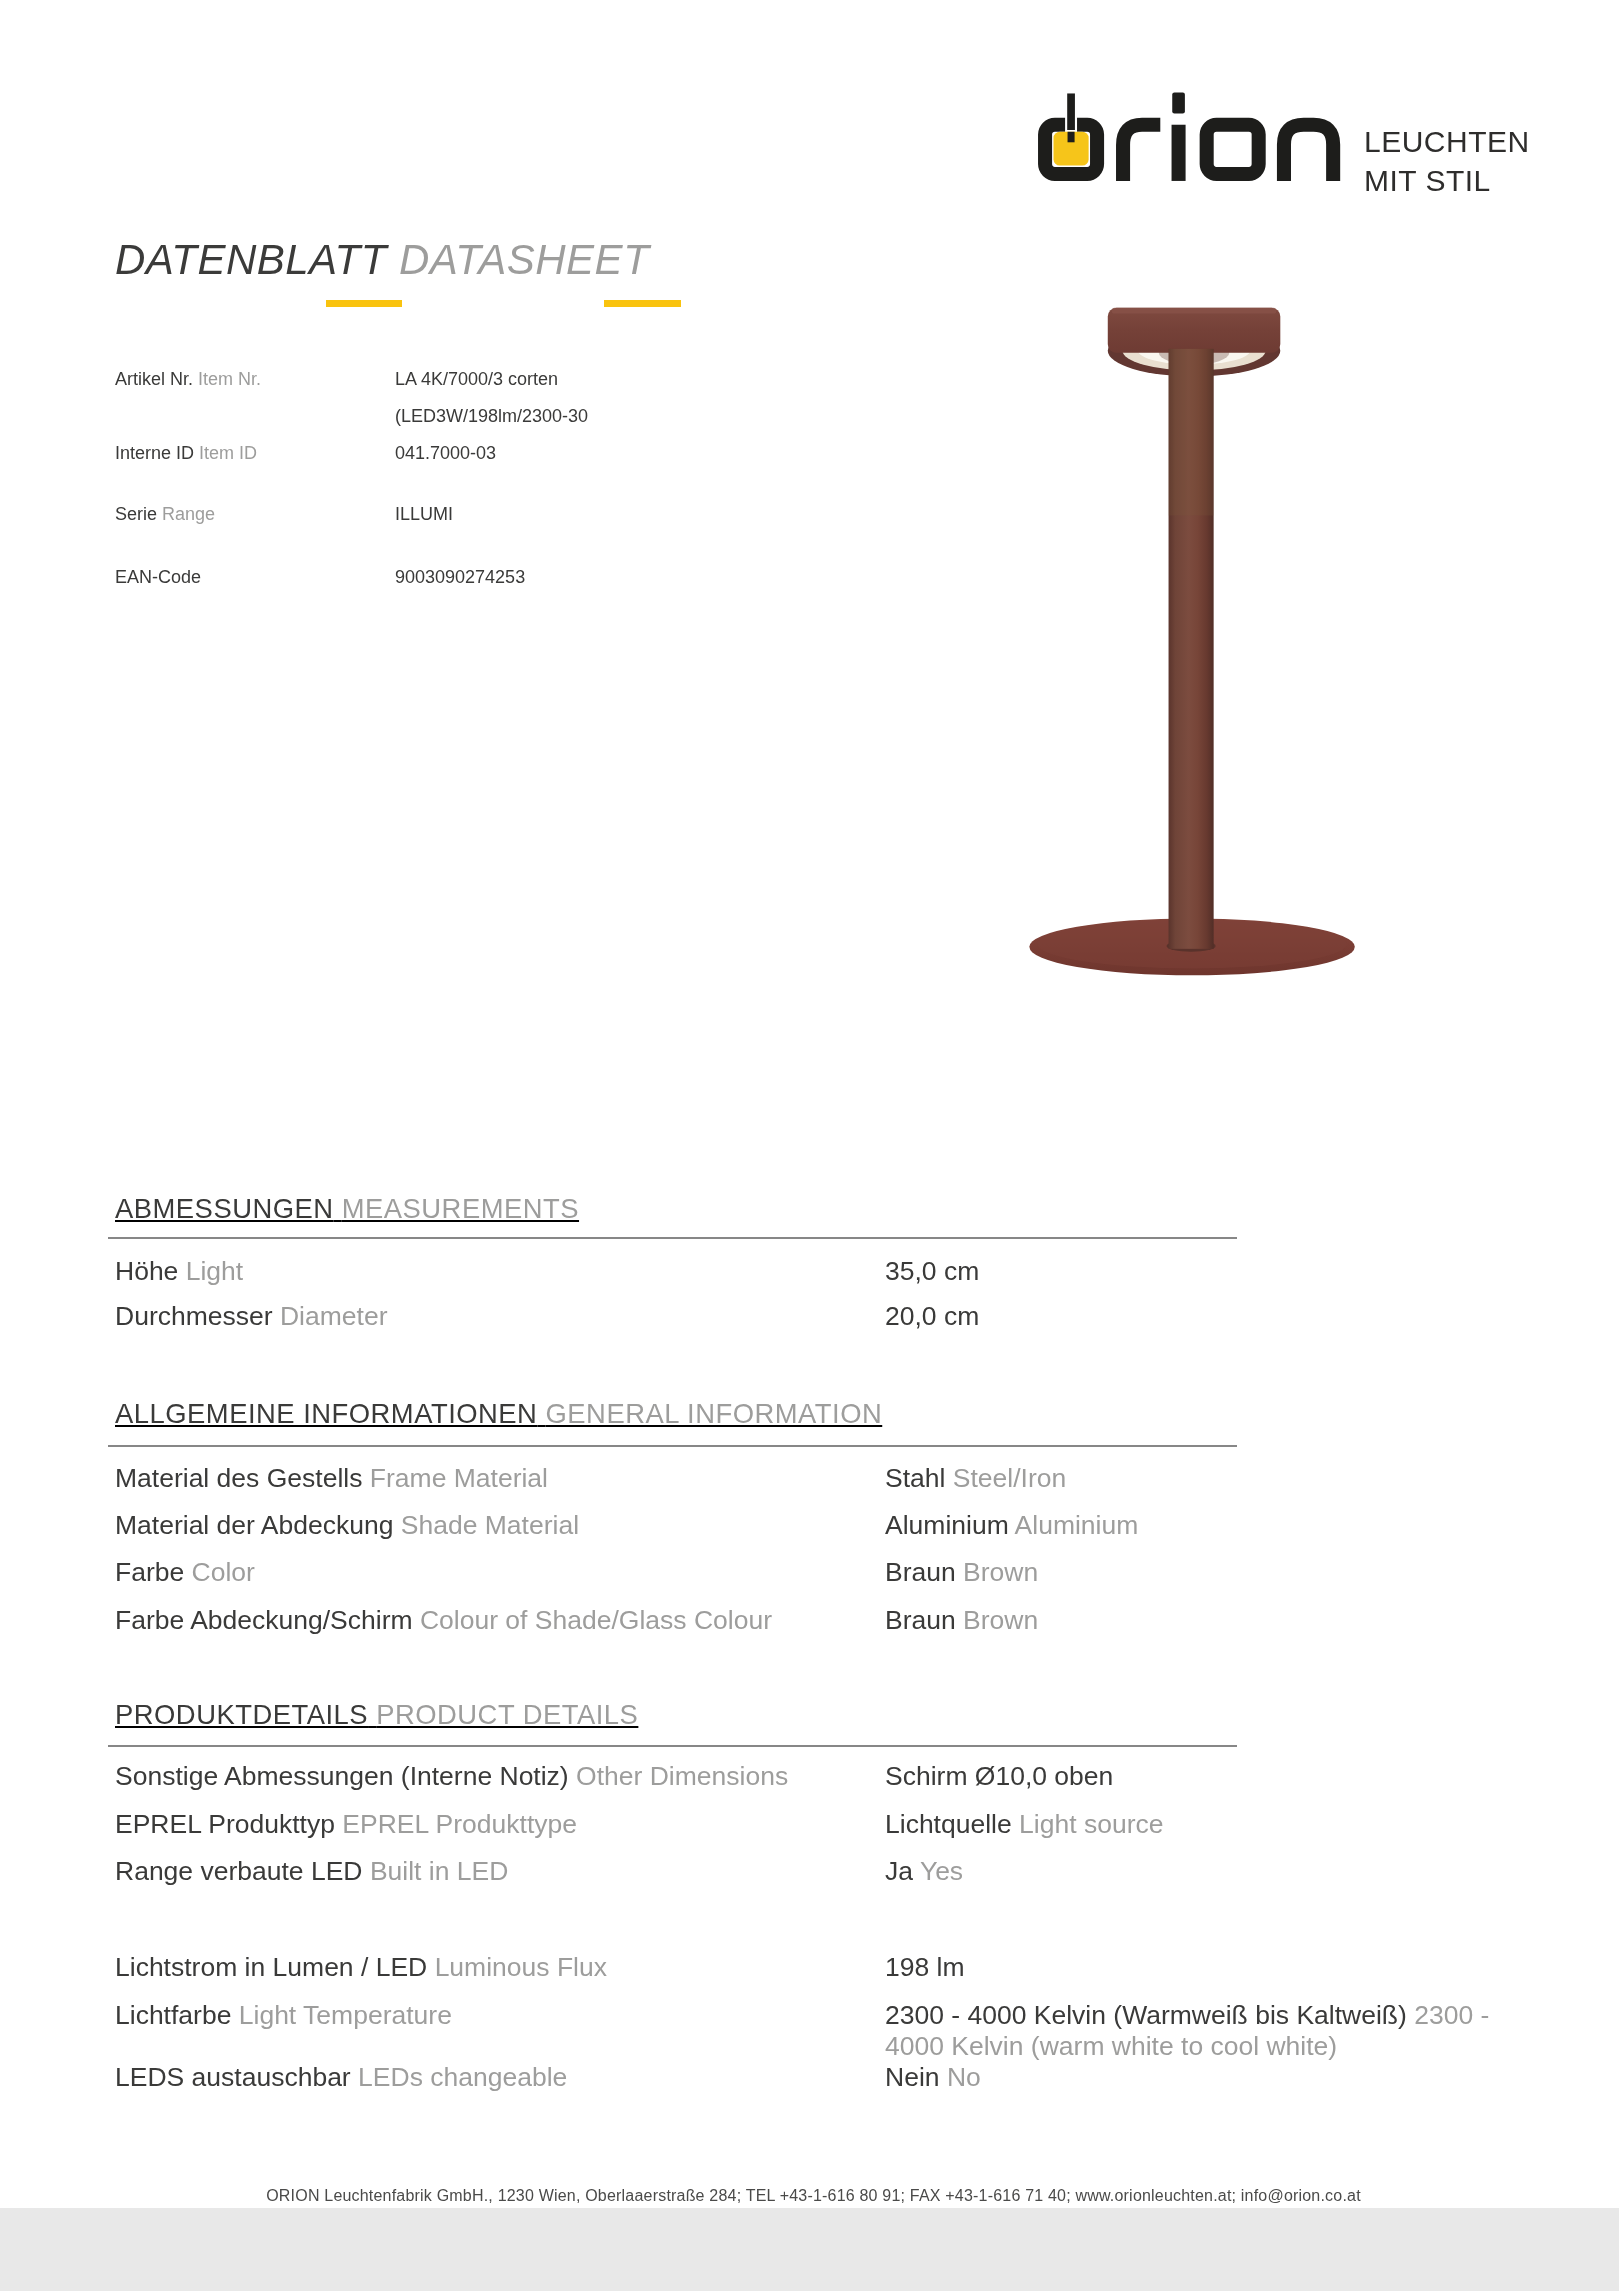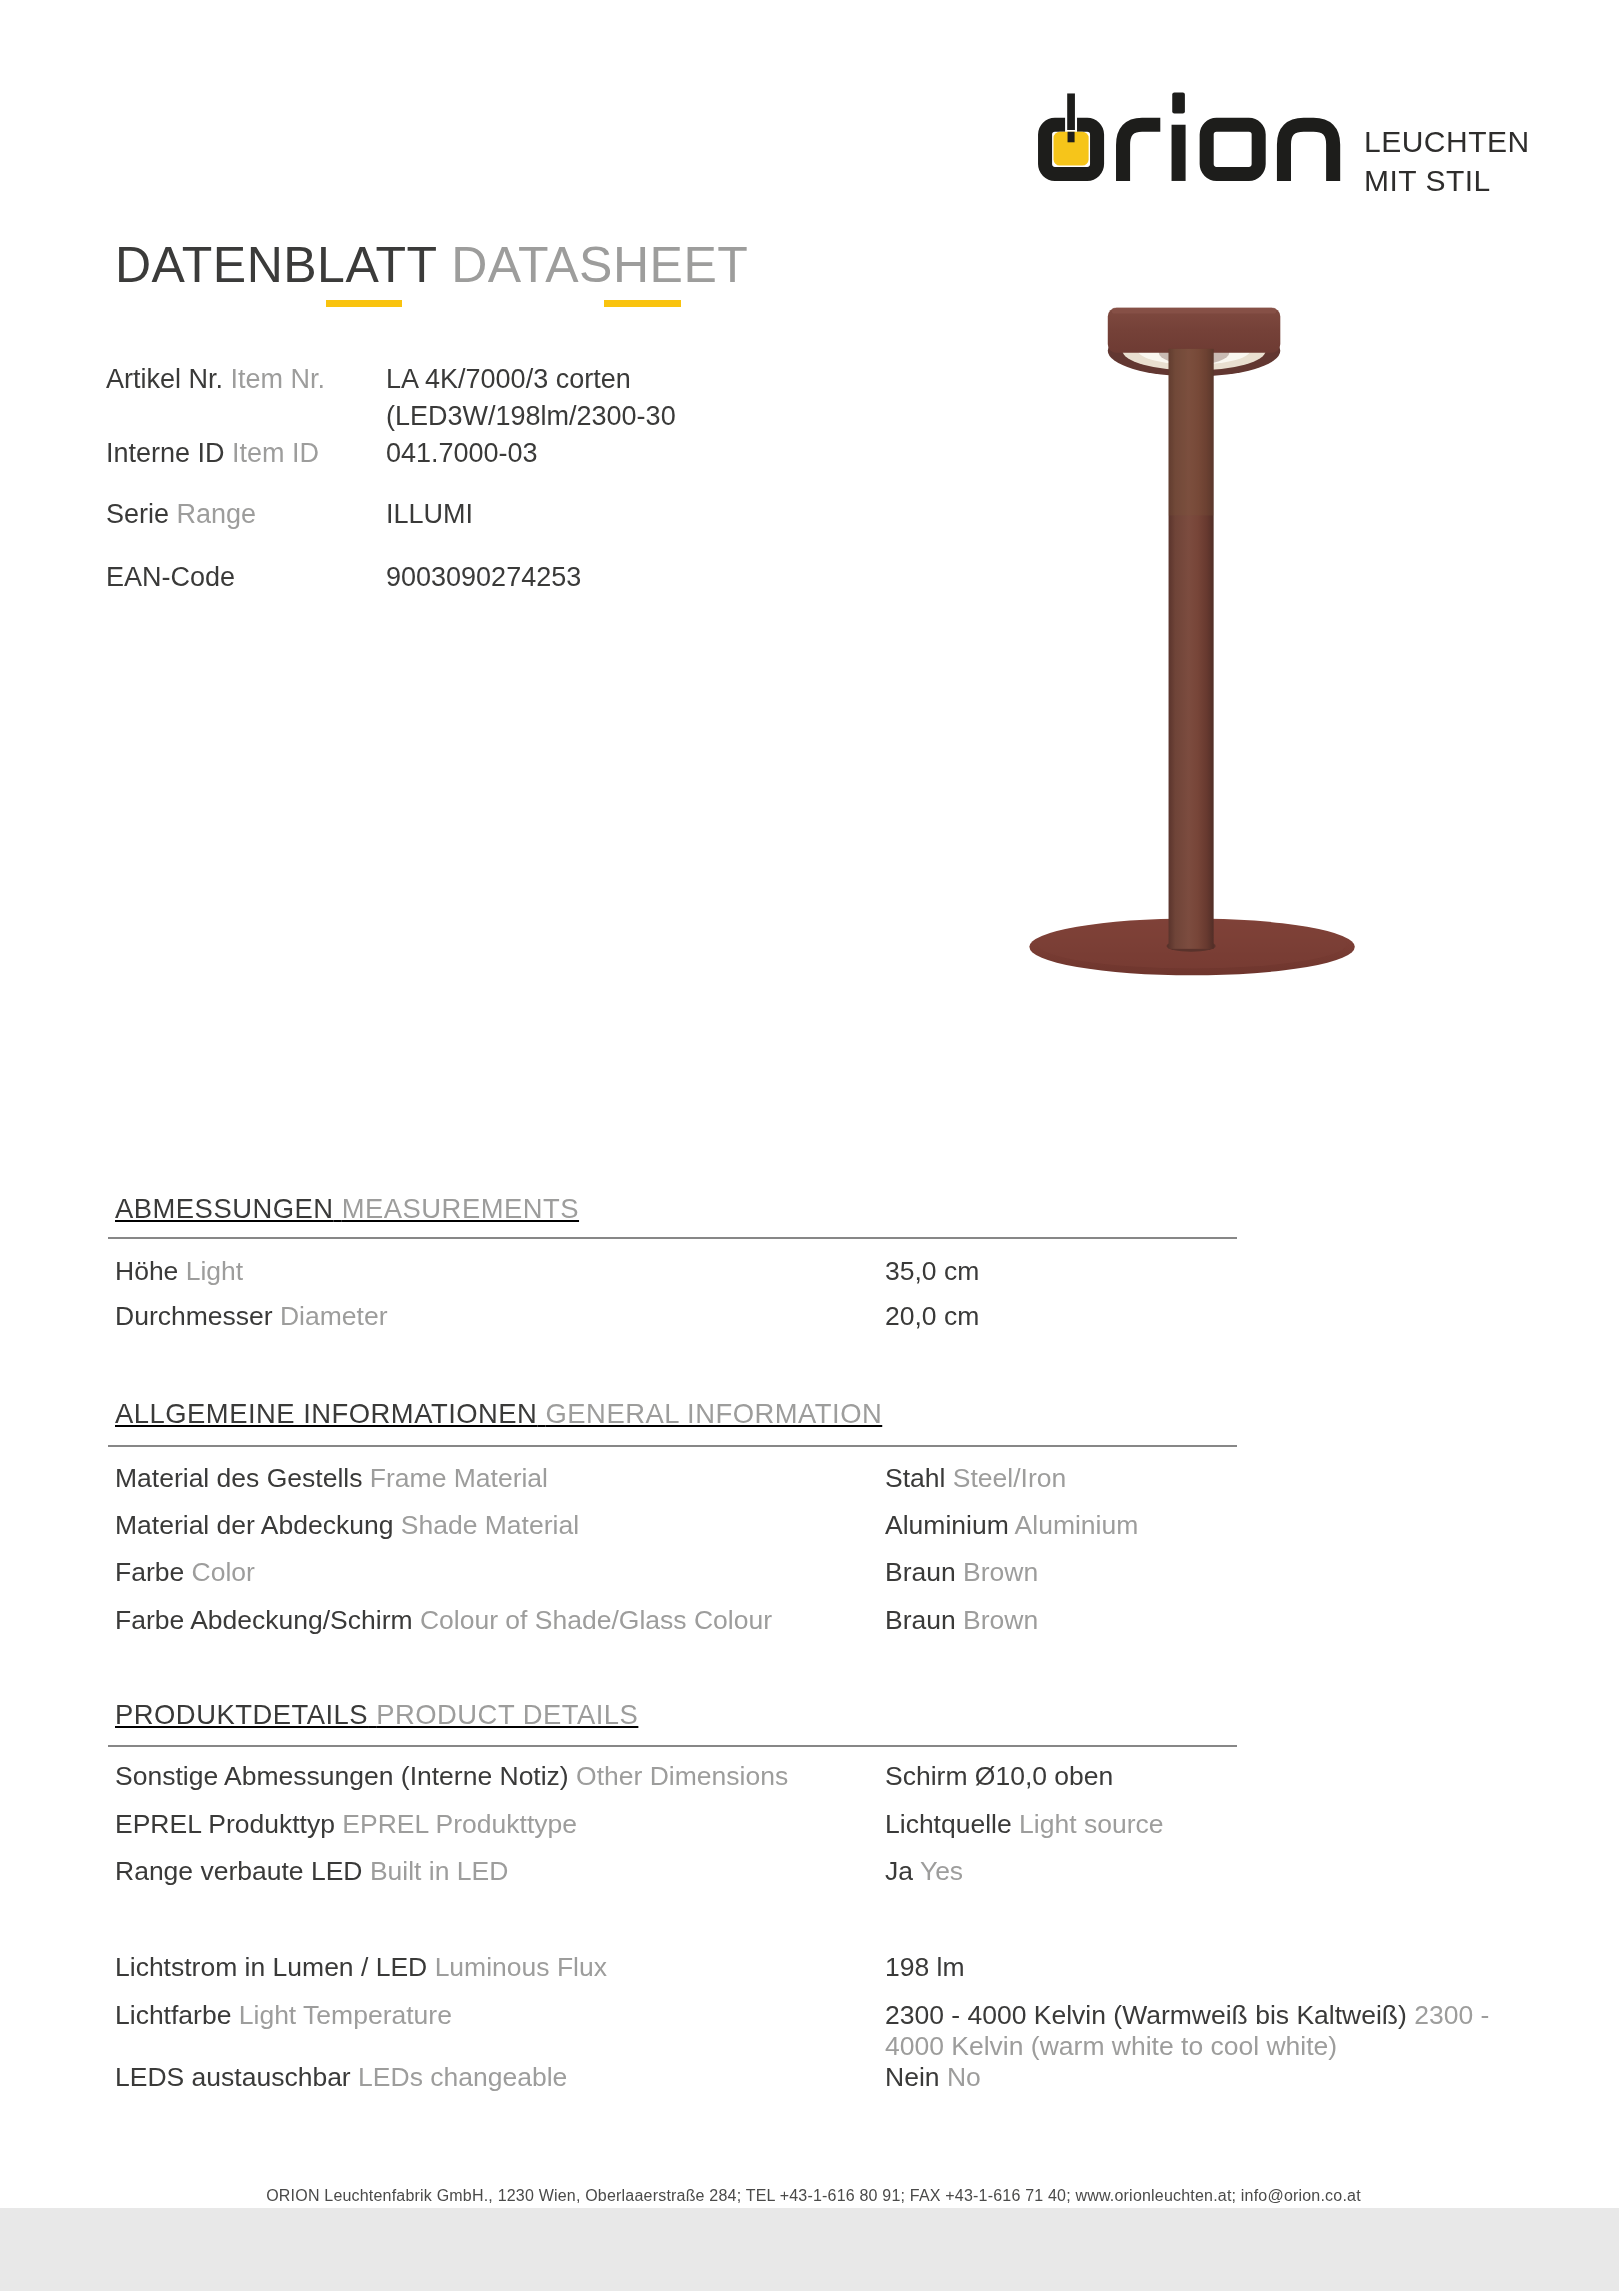--- a/index.html
+++ b/index.html
@@ -13,29 +13,29 @@
   .en{color:#9d9d9c;}
   
   .logo{position:absolute;left:1031px;top:91px;width:312px;height:auto;}
   .claim{
     position:absolute;left:1364px;top:122px;
     font-size:30px;line-height:39px;letter-spacing:0.5px;color:#2e2d2c;
   }
   
   .doc-title{
     position:absolute;left:115px;top:236px;
-    font-size:50px;letter-spacing:0.5px;white-space:nowrap;
+    font-size:42px;letter-spacing:0.5px;white-space:nowrap;font-style:italic;
   }
   .doc-title .de{color:#3b3b3a;}
   .doc-title .en{color:#9d9d9c;}
   .accent-bar{position:absolute;height:6.9px;background:#f9c30e;}
   .bar1{left:326px;top:300px;width:76px;}
   .bar2{left:604px;top:300px;width:77px;}
   
-  .art-row{position:absolute;left:106px;width:882px;font-size:27px;line-height:37px;}
+  .art-row{position:absolute;left:115px;width:882px;font-size:18px;line-height:37px;}
   .art-row .val{position:absolute;left:280px;top:0;width:314px;color:#3a3a39;}
   
   .section-heading{
     position:absolute;left:115px;font-size:27.4px;letter-spacing:0.5px;white-space:nowrap;text-decoration:underline;
   }
   .rule{position:absolute;left:108px;width:1129px;height:2px;background:#878787;}
   .spec-row{position:absolute;left:115px;width:1407px;font-size:26.5px;line-height:31px;}
   .spec-row .val{position:absolute;left:770px;top:0;width:637px;}
   
   .footer{

